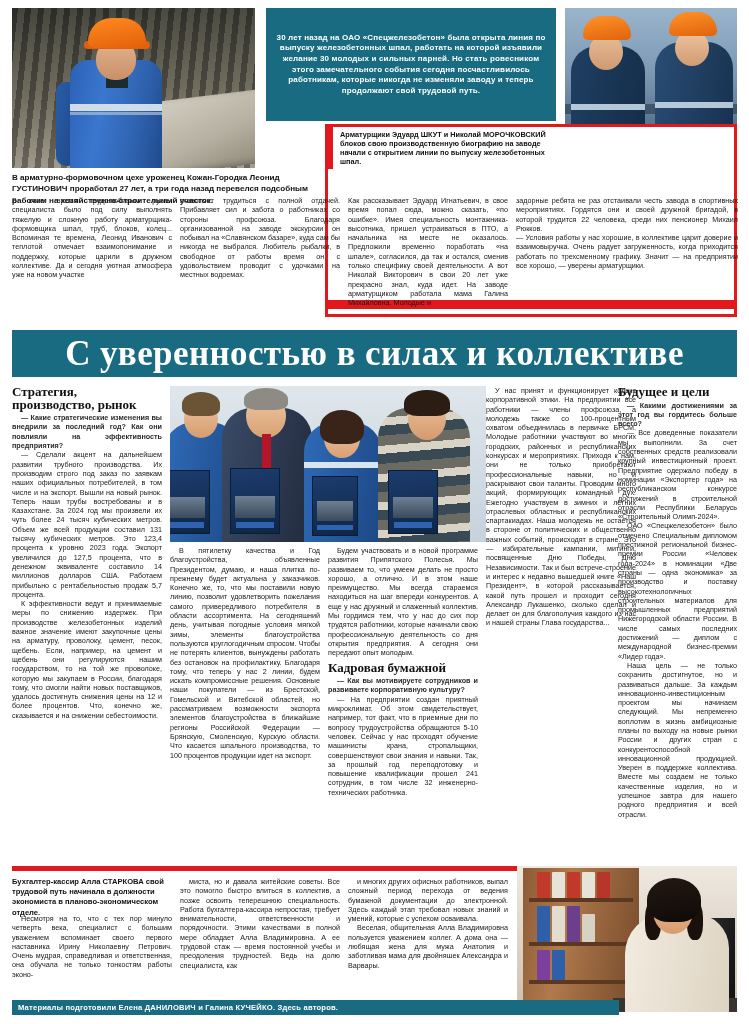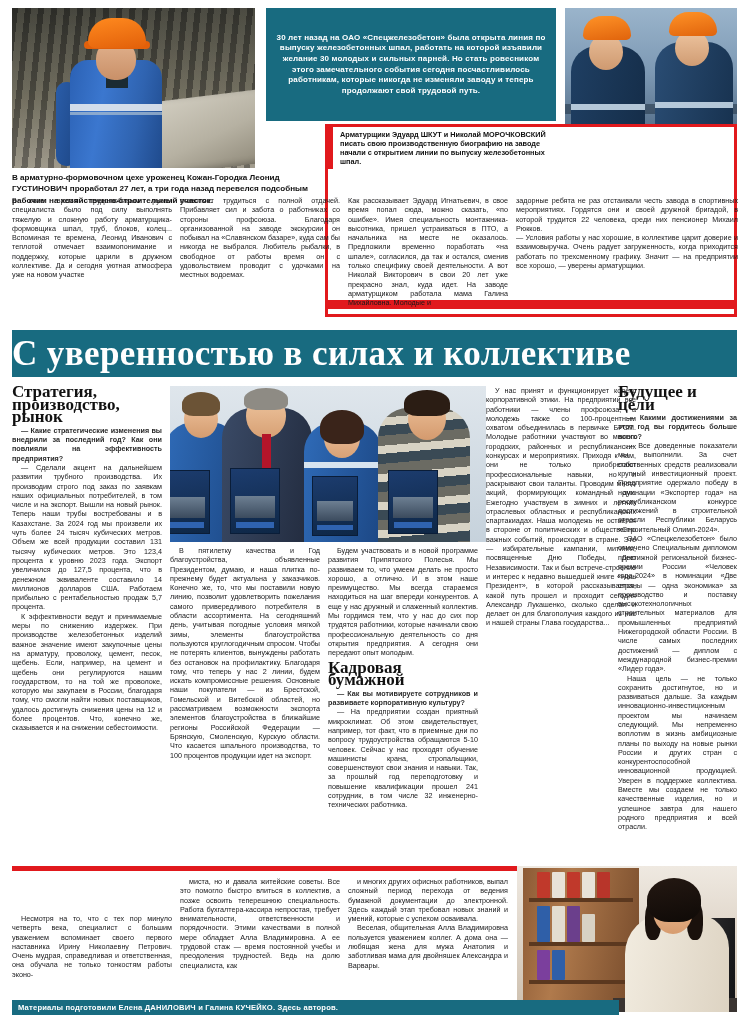--- a/index.html
+++ b/index.html
@@ -110,32 +110,32 @@
   .red-frame{
     position:absolute;left:325px;top:124px;width:412px;height:193px;
     border:3px solid #e1191d;box-sizing:border-box;pointer-events:none;
   }
   .red-frame-fill{position:absolute;left:328px;top:127px;width:406px;height:187px;background:#fff;}
   .red-bottom-bar{position:absolute;left:328px;top:300px;width:406px;height:9px;background:#e1191d;}
 
   
   .headline{
     position:absolute;left:12px;top:330px;width:725px;height:47px;
-    background:#186b80;color:#fff;display:flex;align-items:center;
+    background:#186b80;color:#fff;display:flex;align-items:center;justify-content:center;
   }
   .headline span{
     font-family:"Liberation Serif", serif;font-size:35px;line-height:38px;
     font-weight:bold;letter-spacing:.4px;white-space:nowrap;
   }
 
   
   .main{position:absolute;left:12px;top:386px;width:725px;height:470px;}
 
   .sec-head{
-    font-family:"Liberation Serif", serif;font-weight:bold;font-size:17px;line-height:12.6px;
+    font-family:"Liberation Serif", serif;font-weight:bold;font-size:13px;line-height:12.6px;
     color:#111;margin:0 0 2px 0;
   }
   .q{font-weight:bold;color:#2b2b2b;}
 
   .col{position:absolute;top:0;width:150px;}
   .col.a{left:0;}
   .col.b{left:158px;}
   .col.c{left:316px;}
   .col.d{left:474px;}
   .col-e-wide{position:absolute;left:606px;top:0;width:119px;}
@@ -231,21 +231,21 @@
       <div class="p2-f2"></div>
       <div class="p2-h1"></div>
       <div class="p2-h2"></div>
     </div>
 
     <div class="red-frame-fill"></div>
     <div class="red-frame"></div>
     <div class="red-bottom-bar"></div>
 
     <div class="red-box">
-      <span>Арматурщики Эдуард ШКУТ и Николай МОРОЧКОВСКИЙ писать свою производственную биографию на заводе начали с открытием линии по выпуску железобетонных шпал.</span>
+      <span>Арматурщики Эдуард ШКУТ и Николай МОРОЧКОВСКИЙ блоков свою производственную биографию на заводе начали с открытием линии по выпуску железобетонных шпал.</span>
     </div>
 
     <div class="top-cols">
       <div class="tc c2 body-text">позволяет трудиться с полной отдачей. Прибавляет сил и забота о работниках со стороны профсоюза. Благодаря организованной на заводе экскурсии он побывал на «Славянском базаре», куда сам бы никогда не выбрался. Любитель рыбалки, в свободное от работы время он с удовольствием проводит с удочками на местных водоемах.</div>
       <div class="tc c1 body-text">В свое время трудолюбивым рукам специалиста было под силу выполнять тяжелую и сложную работу арматурщика-формовщика шпал, труб, блоков, колец... Вспоминая те времена, Леонид Иванович с теплотой отмечает взаимопонимание и поддержку, которые царили в дружном коллективе. Да и сегодня уютная атмосфера уже на новом участке</div>
       <div class="tc c3 body-text">Как рассказывает Эдуард Игнатьевич, в свое время попал сюда, можно сказать, «по ошибке». Имея специальность монтажника-высотника, пришел устраиваться в ПТО, а начальника на месте не оказалось. Предложили временно поработать «на шпале», согласился, да так и остался, сменив только специфику своей деятельности. А вот Николай Викторович в свои 20 лет уже прекрасно знал, куда идет. На заводе арматурщиком работала мама Галина Михайловна. Молодые и</div>
       <div class="tc c4 body-text" style="white-space:pre-line;">задорные ребята не раз отстаивали честь завода в спортивных мероприятиях. Гордятся они и своей дружной бригадой, в которой трудится 22 человека, среди них пенсионер Михаил Рюкков.
 — Условия работы у нас хорошие, в коллективе царит доверие и взаимовыручка. Очень радует загруженность, когда приходится работать по трехсменному графику. Значит — на предприятии все хорошо, — уверены арматурщики.</div>
     </div>
   </div>
@@ -344,20 +344,21 @@
       </div>
       <div class="body-text">
         <p>Наша цель — не только сохранить достигнутое, но и развиваться дальше. За каждым инновационно-инвестиционным проектом мы начинаем следующий. Мы непременно воплотим в жизнь амбициозные планы по выходу на новые рынки России и других стран с конкурентоспособной инновационной продукцией. Уверен в поддержке коллектива. Вместе мы создаем не только качественные изделия, но и успешное завтра для нашего родного предприятия и всей отрасли.</p>
       </div>
     </div>
   </div>
 
   <div class="bottom">
     <div class="red-rule"></div>
 
+    <div class="lede">Бухгалтер-кассир Алла СТАРКОВА свой трудовой путь начинала в должности экономиста в планово-экономическом отделе.</div>
 
     <div class="bcol b1 body-text">
       <p>Несмотря на то, что с тех пор минуло четверть века, специалист с большим уважением вспоминает своего первого наставника Ирину Николаевну Петрович. Очень мудрая, справедливая и ответственная, она обучала не только тонкостям работы эконо-</p>
     </div>
     <div class="bcol b3 body-text">
       <p>и многих других офисных работников, выпал сложный период перехода от ведения бумажной документации до электронной. Здесь каждый этап требовал новых знаний и умений, которые с успехом осваивала.</p>
       <p>Веселая, общительная Алла Владимировна пользуется уважением коллег. А дома она — любящая жена для мужа Анатолия и заботливая мама для двойняшек Александра и Варвары.</p>
     </div>
     <div class="bcol b2 body-text">
       <p>миста, но и давала житейские советы. Все это помогло быстро влиться в коллектив, а позже освоить теперешнюю специальность. Работа бухгалтера-кассира непростая, требует внимательности, ответственности и порядочности. Этими качествами в полной мере обладает Алла Владимировна. А ее трудовой стаж — время постоянной учебы и преодоления трудностей. Ведь на долю специалиста, как</p>

